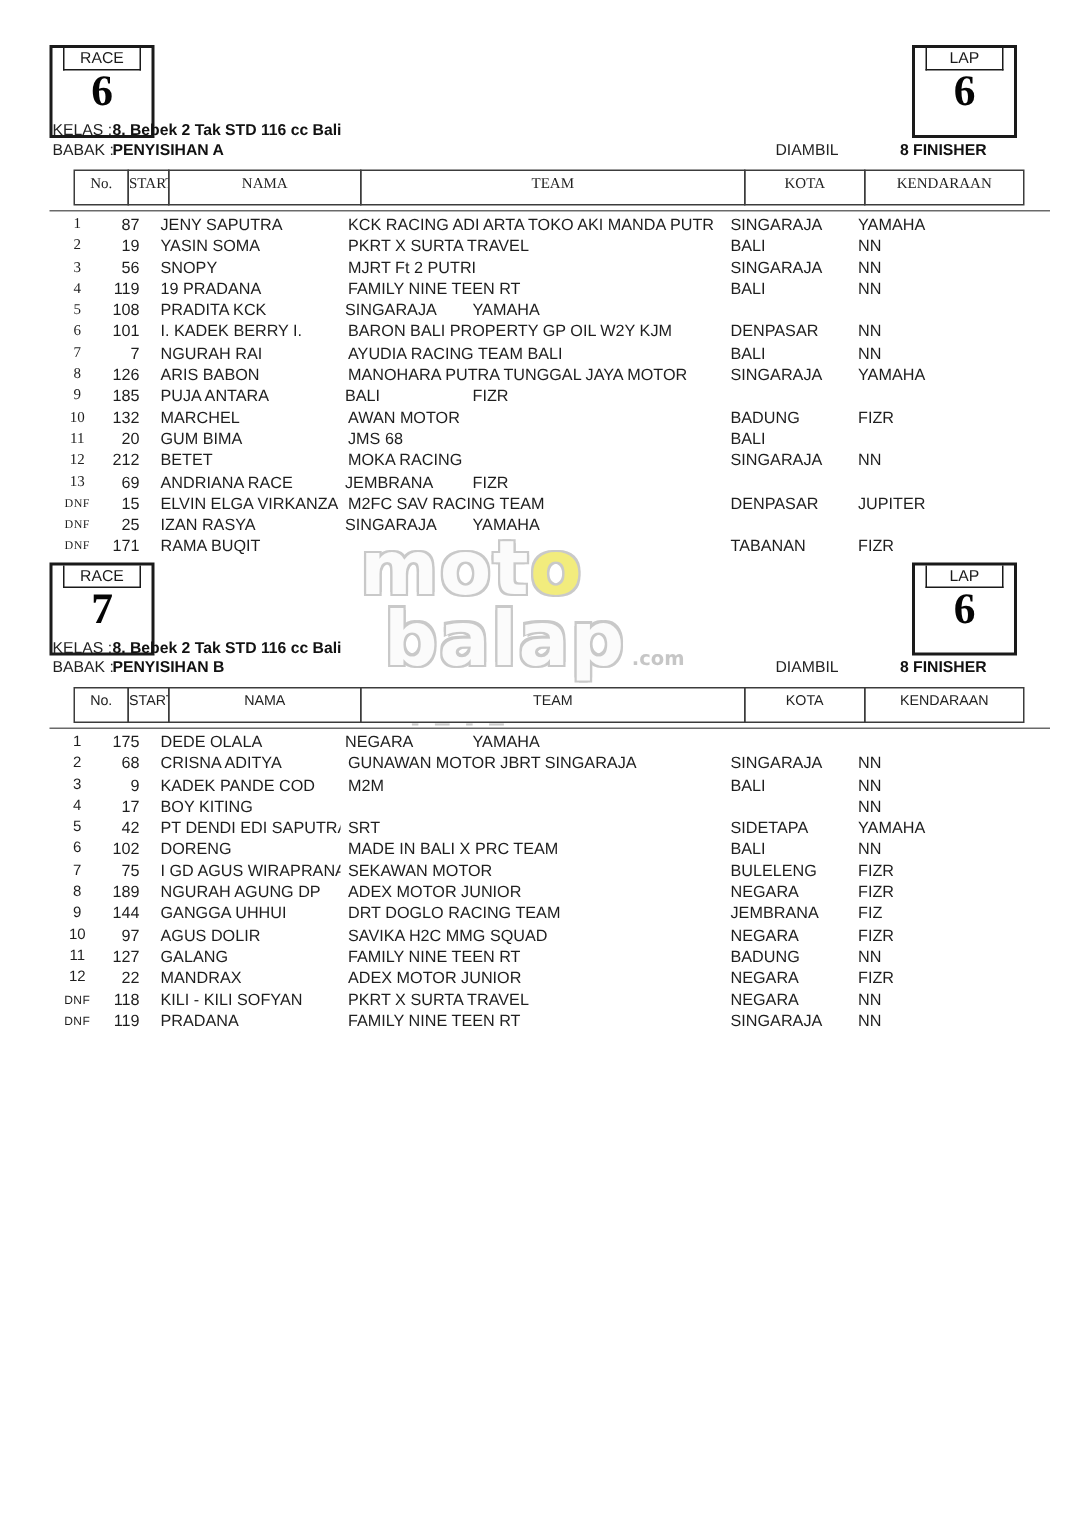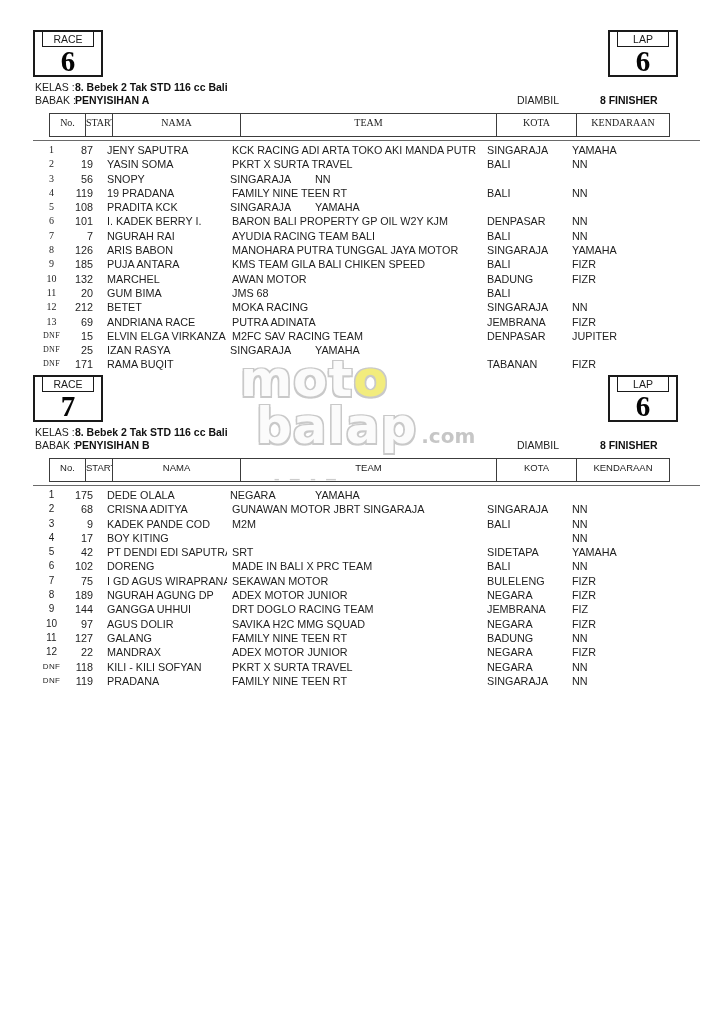--- a/index.html
+++ b/index.html
@@ -14,34 +14,34 @@
     -webkit-user-select:none;user-select:none;
   }
   .wm-line{
     font-size:50px;line-height:47px;letter-spacing:1px;color:#fbfbfb;
     text-shadow:1.5px 1.5px 0 #c9c9c9,-1.5px -1.5px 0 #c9c9c9,
                 1.5px -1.5px 0 #c9c9c9,-1.5px 1.5px 0 #c9c9c9;
   }
   .wm-line2{margin-left:16px;}
   .wm-yellow{color:#f2ec7d;}
   .wm-com{
-    font-size:20px;color:#c6c6c6;margin-left:4px;
+    font-size:13px;color:#c6c6c6;margin-left:4px;
     text-shadow:none;letter-spacing:0;
   }
   .wm-dashes{
     display:block;margin-left:18px;margin-top:-4px;
     font-size:11px;color:#cccccc;letter-spacing:3px;text-shadow:none;
   }
   
   .section{position:absolute;left:0;width:724px;z-index:1;}
   #section-a{top:30px;height:345px;}
   #section-b{top:375px;height:330px;}
   
   .num-box{
-    position:absolute;top:0;width:70px;height:47px;
+    position:absolute;top:0;width:70px;height:62px;
     border:2px solid #1a1a1a;box-sizing:border-box;background:transparent;
   }
   .race-box{left:33px;}
   .lap-box{left:608px;}
   .box-label{
     margin:0 7px;height:14px;border-left:1.5px solid #1a1a1a;
     border-right:1.5px solid #1a1a1a;border-bottom:1.5px solid #1a1a1a;
     text-align:center;font-size:10.5px;line-height:14px;color:#1a1a1a;
   }
   .box-number{
@@ -71,21 +71,21 @@
   .head-underline{
     position:absolute;left:33px;top:110px;width:667px;height:0;
     border-top:1px solid #6a6a6a;
   }
   
   .c-no{width:37px;}
   .c-start{width:28px;}
   .c-nama{width:129px;}
   .c-team{width:257px;}
   .c-kota{width:81px;}
-  .c-kendaraan{width:94px;}
+  .c-kendaraan{width:107px;}
   
   .tbody{position:absolute;left:33px;top:113px;width:667px;}
   .tr{display:flex;height:14.3px;line-height:14.3px;}
   .td{
     font-size:10.8px;color:#1e1e1e;box-sizing:border-box;
     white-space:nowrap;overflow:hidden;
   }
   .td.c-no{text-align:center;font-size:10px;}
   #section-a .td.c-no{font-family:"Liberation Serif",serif;}
   .td.c-no.dnf{font-size:8px;letter-spacing:0.3px;}
@@ -150,20 +150,21 @@
         <div class="td c-nama">YASIN SOMA</div>
         <div class="td c-team">PKRT X SURTA TRAVEL</div>
         <div class="td c-kota">BALI</div>
         <div class="td c-kendaraan">NN</div>
       </div>
 
       <div class="tr">
         <div class="td c-no">3</div>
         <div class="td c-start">56</div>
         <div class="td c-nama">SNOPY</div>
+        <div class="td c-team">MJRT Ft 2 PUTRI</div>
         <div class="td c-kota">SINGARAJA</div>
         <div class="td c-kendaraan">NN</div>
       </div>
 
       <div class="tr">
         <div class="td c-no">4</div>
         <div class="td c-start">119</div>
         <div class="td c-nama">19 PRADANA</div>
         <div class="td c-team">FAMILY NINE TEEN RT</div>
         <div class="td c-kota">BALI</div>
@@ -202,21 +203,20 @@
         <div class="td c-nama">ARIS BABON</div>
         <div class="td c-team">MANOHARA PUTRA TUNGGAL JAYA MOTOR</div>
         <div class="td c-kota">SINGARAJA</div>
         <div class="td c-kendaraan">YAMAHA</div>
       </div>
 
       <div class="tr">
         <div class="td c-no">9</div>
         <div class="td c-start">185</div>
         <div class="td c-nama">PUJA ANTARA</div>
-        <div class="td c-team">KMS  TEAM GILA BALI CHIKEN SPEED</div>
         <div class="td c-kota">BALI</div>
         <div class="td c-kendaraan">FIZR</div>
       </div>
 
       <div class="tr">
         <div class="td c-no">10</div>
         <div class="td c-start">132</div>
         <div class="td c-nama">MARCHEL</div>
         <div class="td c-team">AWAN MOTOR</div>
         <div class="td c-kota">BADUNG</div>
@@ -238,21 +238,20 @@
         <div class="td c-nama">BETET</div>
         <div class="td c-team">MOKA RACING</div>
         <div class="td c-kota">SINGARAJA</div>
         <div class="td c-kendaraan">NN</div>
       </div>
 
       <div class="tr">
         <div class="td c-no">13</div>
         <div class="td c-start">69</div>
         <div class="td c-nama">ANDRIANA RACE</div>
-        <div class="td c-team">PUTRA ADINATA</div>
         <div class="td c-kota">JEMBRANA</div>
         <div class="td c-kendaraan">FIZR</div>
       </div>
 
       <div class="tr">
         <div class="td c-no dnf">DNF</div>
         <div class="td c-start">15</div>
         <div class="td c-nama">ELVIN ELGA VIRKANZA</div>
         <div class="td c-team">M2FC SAV RACING TEAM</div>
         <div class="td c-kota">DENPASAR</div>

